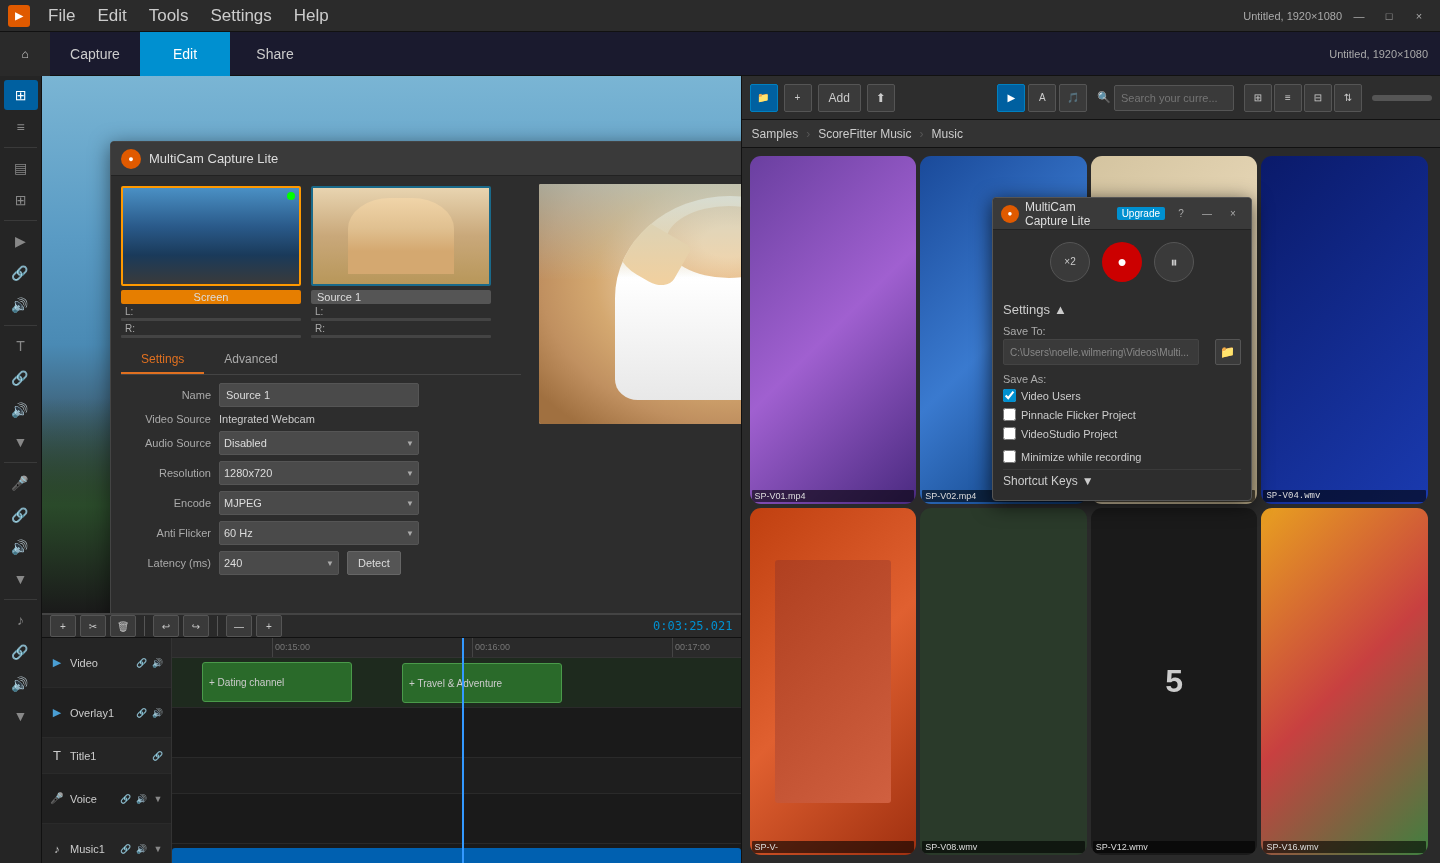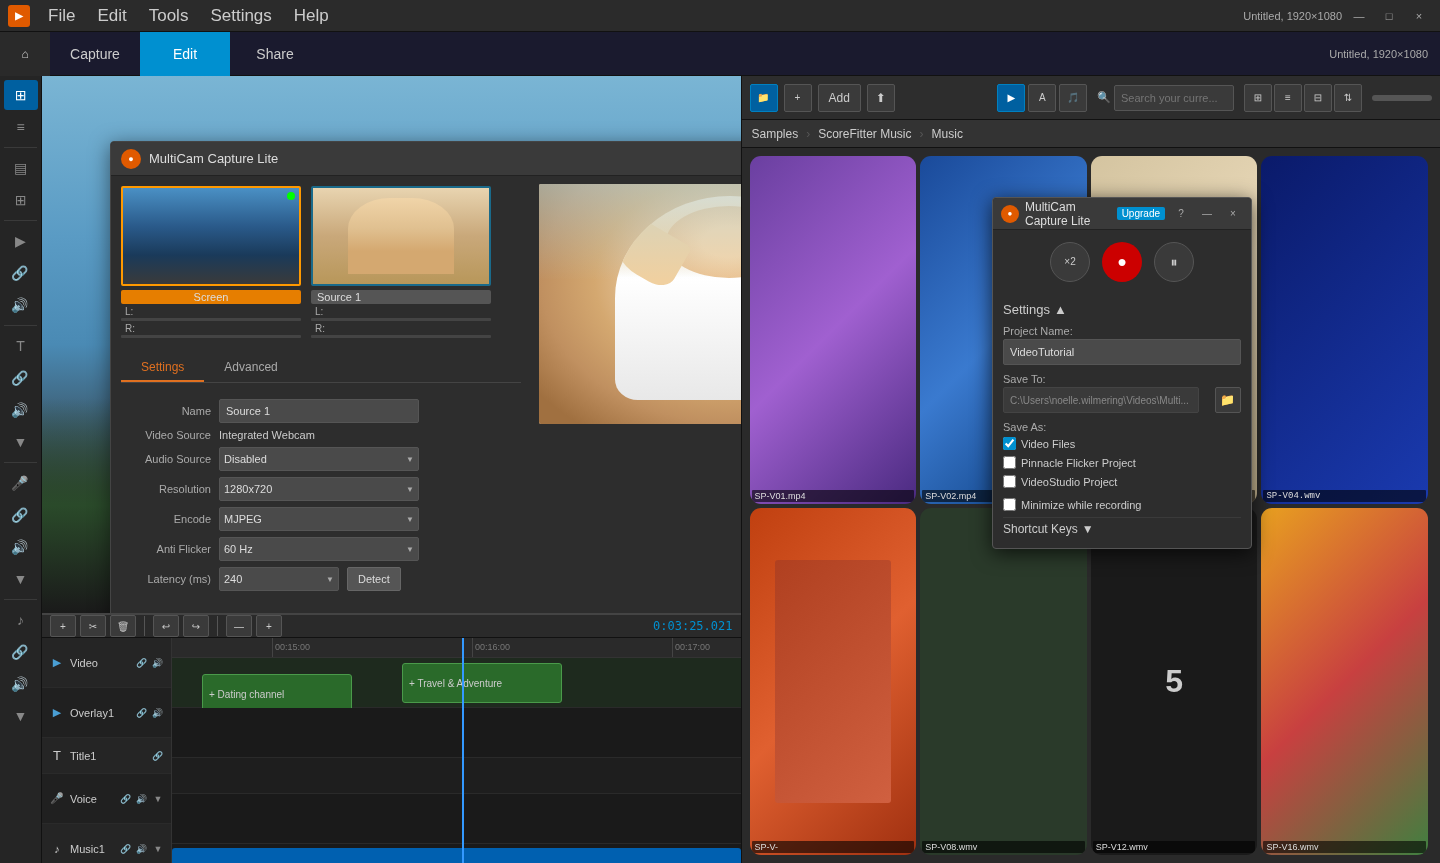--- a/index.html
+++ b/index.html
@@ -24,21 +24,21 @@
     
     #main { display: flex; height: calc(863px - 32px - 44px); }
 
     
     #multicam-window { position: absolute; top: 65px; left: 68px; width: 820px; height: 590px; background: #2d2d2d; border: 1px solid #444; border-radius: 4px; z-index: 10; box-shadow: 0 4px 20px rgba(0,0,0,0.5); }
     #multicam-titlebar { height: 34px; background: #3a3a3a; display: flex; align-items: center; gap: 8px; padding: 0 10px; border-bottom: 1px solid #222; border-radius: 4px 4px 0 0; }
     #multicam-icon { width: 20px; height: 20px; background: #e05a00; border-radius: 50%; display: flex; align-items: center; justify-content: center; color: white; font-size: 9px; }
     #multicam-title-text { font-size: 13px; color: #ddd; font-weight: 500; }
 
     #multicam-body { display: flex; height: calc(100% - 34px); }
-    #multicam-left { width: 420px; padding: 10px; display: flex; flex-direction: column; gap: 8px; }
+    #multicam-left { width: 420px; padding: 10px; display: flex; flex-direction: column; }
     #source-thumbs { display: flex; gap: 10px; }
     .source-thumb { width: 180px; }
     .thumb-img { width: 180px; height: 100px; background: #1a6a8a; border: 2px solid transparent; border-radius: 2px; overflow: hidden; position: relative; }
     .thumb-img.active { border-color: #f90; }
     .thumb-img .mountain-bg { width: 100%; height: 100%; background: linear-gradient(180deg, #4a90c4 0%, #2a5a8a 40%, #1a3a5a 70%, #3a3a3a 100%); }
     .thumb-img .webcam-bg { width: 100%; height: 100%; background: linear-gradient(180deg, #e8d4b0 0%, #c9a87a 50%, #b8975a 100%); display: flex; align-items: center; justify-content: center; }
     .thumb-green-dot { position: absolute; top: 4px; right: 4px; width: 8px; height: 8px; background: #0f0; border-radius: 50%; }
     .thumb-label { margin-top: 4px; font-size: 11px; color: #ddd; text-align: center; background: #e67e00; padding: 1px 4px; border-radius: 2px; }
     .thumb-label.gray { background: #555; text-align: left; padding: 1px 6px; }
     .thumb-audio { font-size: 10px; color: #aaa; margin-top: 2px; padding: 0 4px; }
@@ -412,21 +412,21 @@
 
           <div id="timeline-ruler">
             <div class="ruler-mark" style="left:100px;">00:15:00</div>
             <div class="ruler-mark" style="left:300px;">00:16:00</div>
             <div class="ruler-mark" style="left:500px;">00:17:00</div>
 
             <div class="playhead" style="height:230px; left:290px; background:#3399ff; width:2px;"></div>
           </div>
 
           <div class="track-row" style="height:50px; background:#1e2a1e;">
-            <div class="track-clip green" style="left:30px; width:150px; height:40px; top:16px; background:#2a6a2a; border:1px solid #4a9a4a; display:flex; align-items:center; padding:0 6px; font-size:10px; color:#ccc; border-radius:3px;">
+            <div class="track-clip green" style="left:30px; width:150px; height:40px; top:4px; background:#2a6a2a; border:1px solid #4a9a4a; display:flex; align-items:center; padding:0 6px; font-size:10px; color:#ccc; border-radius:3px;">
               + Dating channel
             </div>
             <div class="track-clip green" style="left:230px; width:160px; height:40px; top:5px; background:#2a6a2a; border:1px solid #4a9a4a; display:flex; align-items:center; padding:0 6px; font-size:10px; color:#ccc; border-radius:3px;">
               + Travel &amp; Adventure
             </div>
           </div>
 
           <div class="track-row" style="height:50px; background:#1a1a1a;"></div>
 
           <div class="track-row short" style="height:36px; background:#1e1e1e;"></div>
@@ -536,39 +536,35 @@
       <span style="color:#ccc; font-size:14px;">⏸</span>
     </div>
   </div>
 
   <div id="mco-body">
     <div id="mco-settings-hdr">
       <span>Settings</span>
       <span>▲</span>
     </div>
 
-    <div class="mco-form-group">
-      <div class="mco-fg-label">Project Name:</div>
-      <input class="mco-fg-input" value="VideoTutorial" style="">
-    </div>
 
     <div class="mco-form-group">
       <div class="mco-fg-label">Save To:</div>
       <div class="mco-path-row">
         <div class="mco-path">C:\Users\noelle.wilmering\Videos\Multi...</div>
         <div class="mco-folder-btn">📁</div>
       </div>
     </div>
 
     <div class="mco-form-group">
       <div class="mco-save-as-label">Save As:</div>
       <div class="checkbox-group">
         <label class="mco-cb-row">
           <input type="checkbox" checked="" style="">
-          <span>Video Files</span>
+          <span>Video Users</span>
         </label>
         <label class="mco-cb-row">
           <input type="checkbox" style="">
           <span>Pinnacle Flicker Project</span>
         </label>
         <label class="mco-cb-row">
           <input type="checkbox" style="">
           <span>VideoStudio Project</span>
         </label>
       </div>

